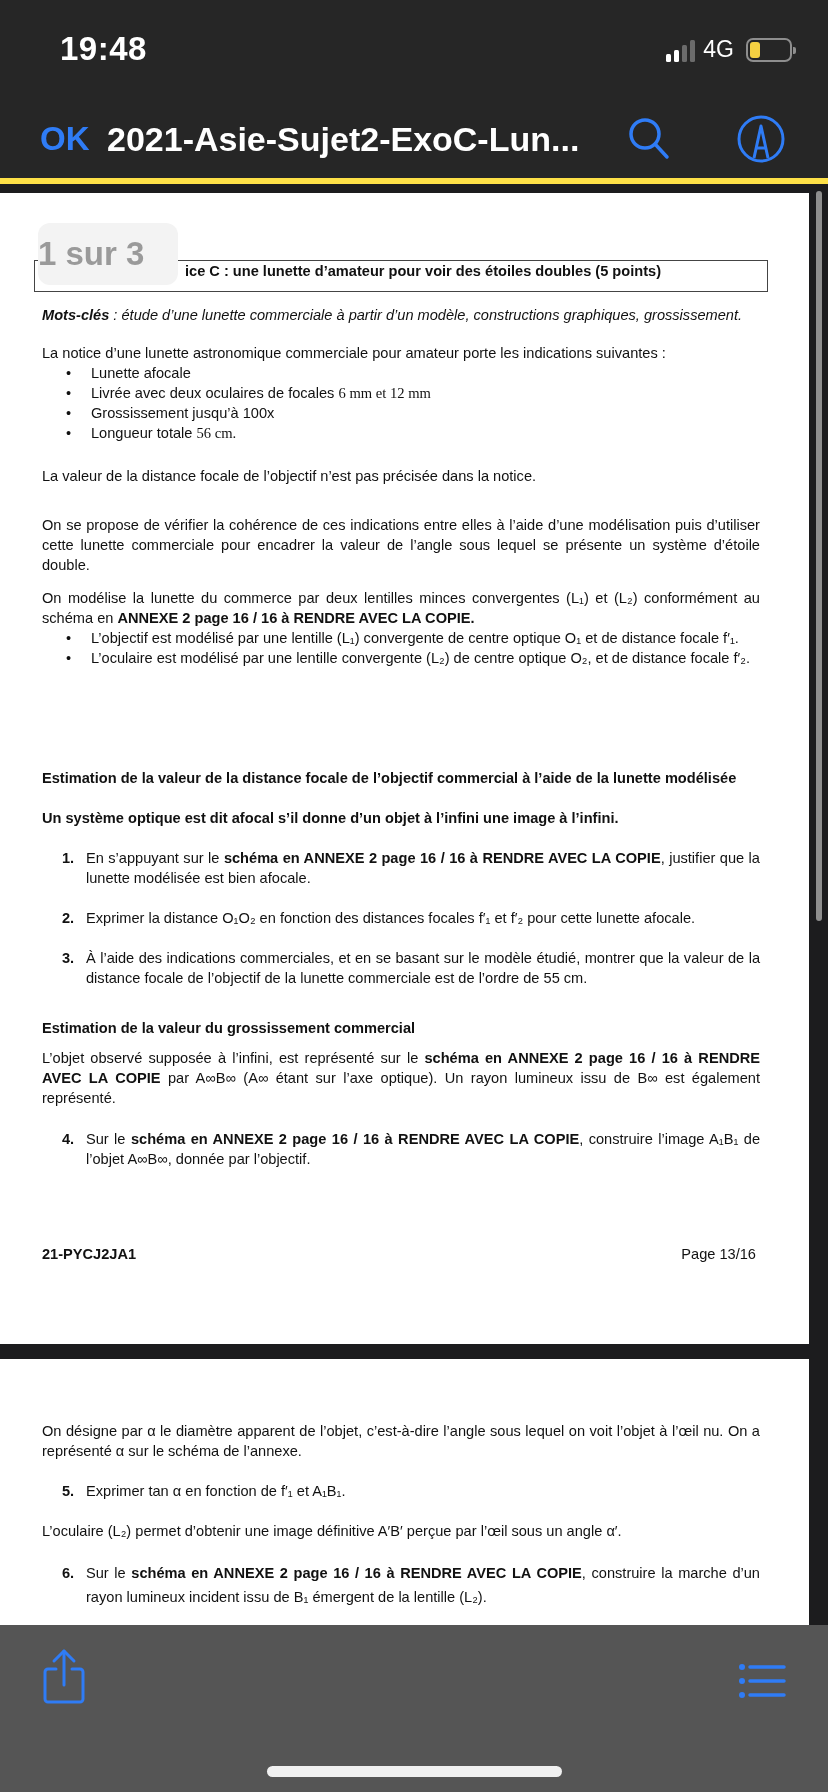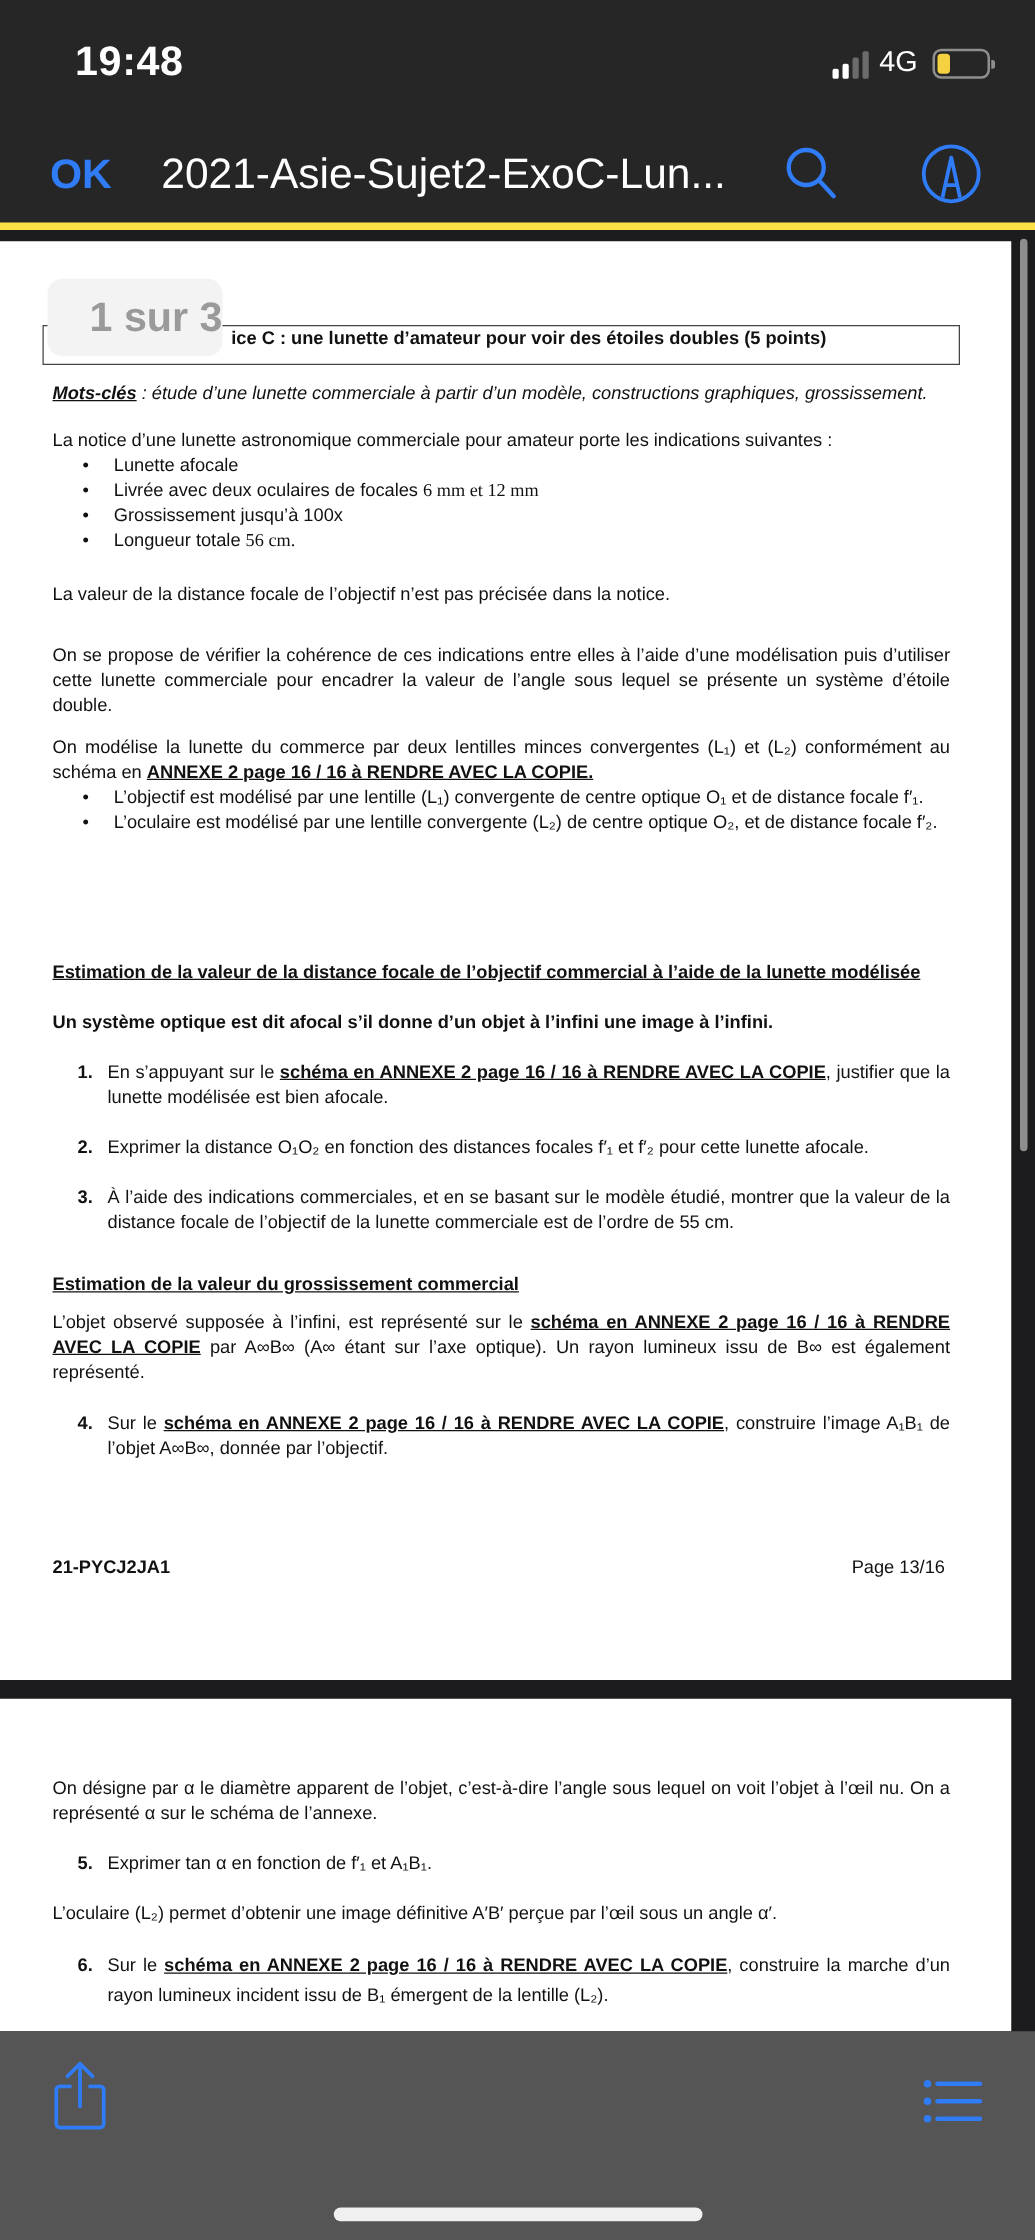--- a/index.html
+++ b/index.html
@@ -2,50 +2,50 @@
 <html><head>
   <meta charset="utf-8">
   <style>
     * { box-sizing: border-box; margin: 0; padding: 0; }
     html, body { width: 828px; height: 1792px; overflow: hidden; background: #1c1c1e; }
     body { position: relative; font-family: "Liberation Sans", sans-serif; }
 
     
     .topbar { position: absolute; left: 0; top: 0; width: 828px; height: 184px; background: #262626; border-bottom: 6px solid #fde047; }
     .time { position: absolute; left: 60px; top: 30px; color: #fff; font-size: 33px; font-weight: 600; letter-spacing: 0.5px; }
-    .status-right { position: absolute; right: 36px; top: 36px; display: flex; align-items: flex-end; gap: 8px; }
+    .status-right { position: absolute; right: 36px; top: 36px; display: flex; align-items: center; gap: 8px; }
     .signal { display: flex; align-items: flex-end; gap: 3px; height: 24px; }
     .signal span { width: 5px; border-radius: 1.5px; background: #fff; }
     .signal span.dim { background: #6b6b6b; }
     .net { color: #fff; font-size: 23px; font-weight: 500; }
     .battery { position: relative; width: 46px; height: 24px; border: 2px solid #8e8e8e; border-radius: 7px; margin-left: 4px; }
     .battery .fill { position: absolute; left: 2px; top: 2px; bottom: 2px; width: 10px; background: #f5d142; border-radius: 3px; }
     .battery .nub { position: absolute; right: -6px; top: 7px; width: 3px; height: 7px; background: #8e8e8e; border-radius: 0 2px 2px 0; }
 
     .nav { position: absolute; left: 0; top: 110px; width: 828px; height: 64px; }
     .ok-btn { position: absolute; left: 40px; top: 10px; color: #2f7cf6; font-size: 33px; font-weight: 600; background: none; border: none; }
-    .doc-title { position: absolute; left: 107px; top: 10px; color: #fff; font-size: 34px; font-weight: 400; white-space: nowrap; margin-left: 22px; }
+    .doc-title { position: absolute; left: 107px; top: 10px; color: #fff; font-size: 34px; font-weight: 700; white-space: nowrap; }
     .search-btn { position: absolute; left: 625px; top: 4px; width: 48px; height: 48px; }
     .markup-btn { position: absolute; left: 736px; top: 4px; width: 50px; height: 50px; }
 
     
     .doc-area { position: absolute; left: 0; top: 185px; width: 828px; height: 1440px; background: #1c1c1e; overflow: hidden; }
     .page { position: absolute; left: 0; width: 809px; background: #fff; }
     .page1 { top: 8px; height: 1151px; }
     .page2 { top: 1174px; height: 400px; }
     .scrollbar { position: absolute; left: 816px; top: 6px; width: 6px; height: 730px; background: #8e8e8e; border-radius: 3px; }
 
     .pdf { position: absolute; left: 42px; width: 718px; font-size: 14.6px; color: #111; line-height: 20px; }
-    .pdf b { font-weight: 700; text-decoration: underline; }
+    .pdf b { font-weight: 700; }
     .pdf .serif { font-family: "Liberation Serif", serif; }
     .pdf .it { font-style: italic; }
     .pdf p { text-align: justify; }
 
     .title-box { position: absolute; left: 34px; top: 67px; width: 734px; height: 32px; border: 1px solid #444; font-size: 14.6px; font-weight: 700; padding: 2px 0 0 150px; color: #111; }
-    .page-indicator { position: absolute; left: 38px; top: 30px; width: 140px; height: 62px; background: #f3f3f3; border-radius: 12px; color: #9a9a9a; font-size: 33px; font-weight: 600; text-align: right; line-height: 62px; }
+    .page-indicator { position: absolute; left: 38px; top: 30px; width: 140px; height: 62px; background: #f3f3f3; border-radius: 12px; color: #9a9a9a; font-size: 33px; font-weight: 600; text-align: left; line-height: 62px; }
 
     ul.bullets { list-style: none; }
     ul.bullets li { position: relative; padding-left: 49px; }
     ul.bullets li::before { content: "•"; position: absolute; left: 24px; }
 
     .q { position: relative; padding-left: 44px; text-align: justify; }
     .q .num { position: absolute; left: 20px; font-weight: 700; }
 
     .footer-left { position: absolute; left: 42px; top: 1053px; font-size: 14.6px; font-weight: 700; color: #111; }
     .footer-right { position: absolute; right: 53px; top: 1053px; font-size: 14.6px; color: #111; }

